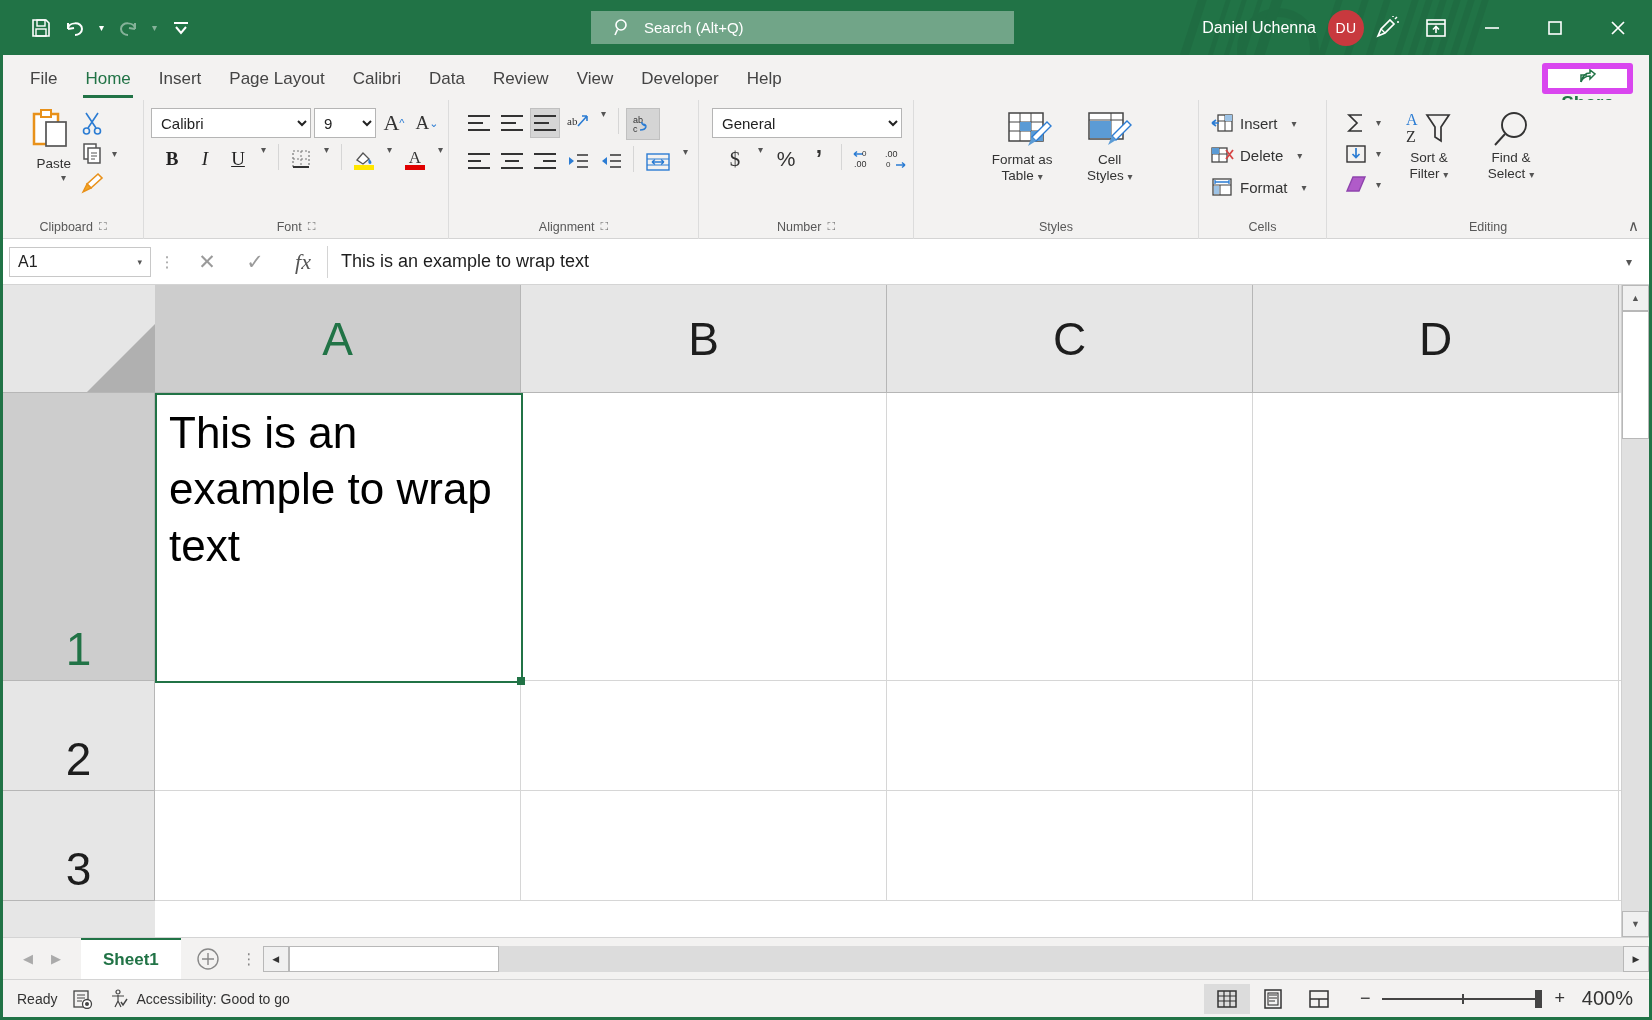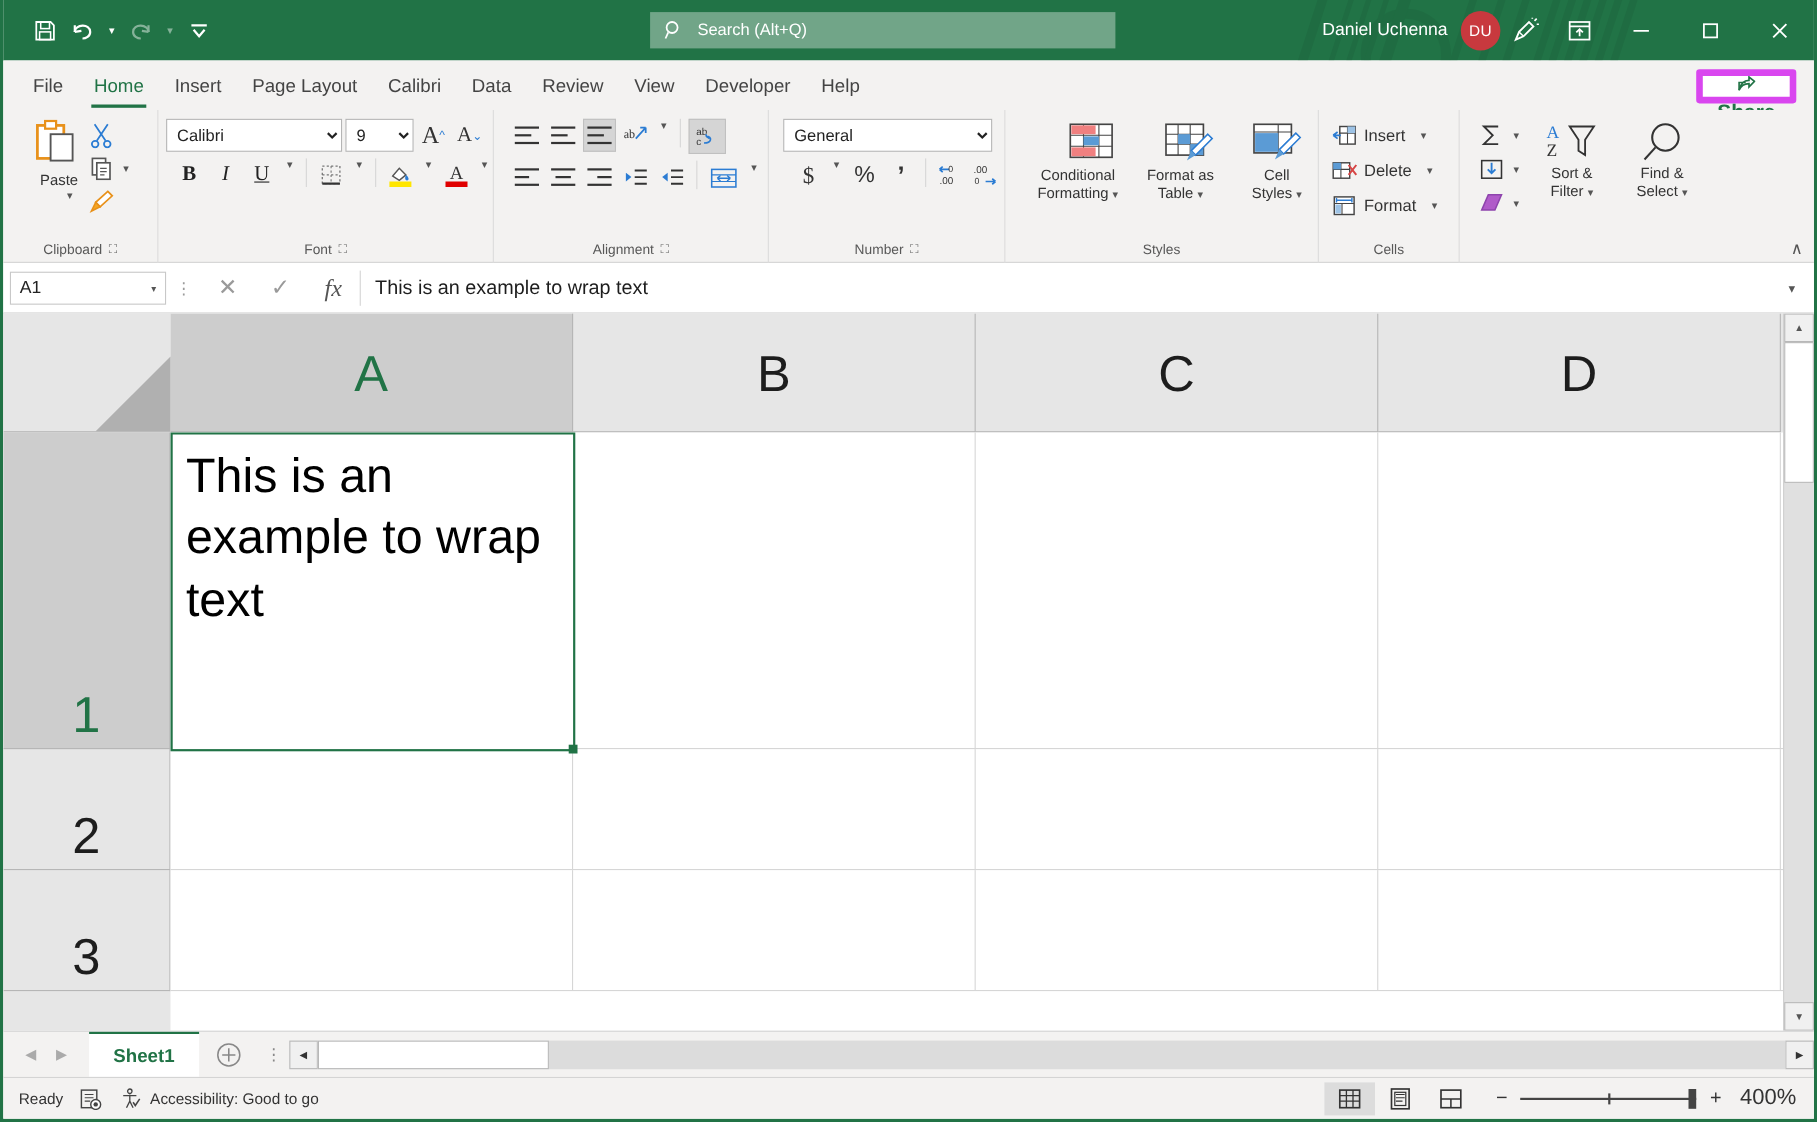--- a/index.html
+++ b/index.html
@@ -25,21 +25,21 @@
   .qat { display: flex; align-items: center; gap: 2px; padding-left: 22px; z-index: 2; }
   .qat-btn { width: 32px; height: 34px; display: flex; align-items: center;
              justify-content: center; cursor: default; }
   .qat-caret { width: 17px; height: 34px; display: flex; align-items: center;
                justify-content: center; font-size: 10px; }
   .doctitle { position: absolute; left: 0; right: 0; text-align: center;
               font-size: 17px; letter-spacing: .2px; z-index: 1; }
   .doctitle span { margin: 0 2px; }
   .searchbox { position: absolute; left: 588px; width: 423px; height: 33px;
                background: rgba(255,255,255,.36); display: flex; align-items: center;
-               gap: 12px; padding-left: 12px; z-index: 3; }
+               gap: 12px; padding-left: 22px; z-index: 3; }
   .searchbox .ph { font-size: 15px; color: #ffffff; }
   .tb-right { position: absolute; right: 0; top: 0; height: 55px; display: flex;
               align-items: center; z-index: 3; }
   .username { font-size: 16px; margin-right: 12px; white-space: nowrap; }
   .avatar { width: 36px; height: 36px; border-radius: 50%; background: #c8393e;
             color: #fff; font-size: 14px; display: flex; align-items: center;
             justify-content: center; letter-spacing: .5px; }
   .tb-icon { width: 48px; height: 55px; display: flex; align-items: center;
              justify-content: center; }
   .winbtn { width: 63px; height: 55px; display: flex; align-items: center;
@@ -567,34 +567,20 @@
         </div>
       </div>
       <div class="rg-label">
         <span>Number</span>
         <span class="dlg">⛶</span>
       </div>
     </div>
 
     <div class="rgroup" style="width:285px">
       <div class="rg-body" style="justify-content:center;gap:2px;padding-top:2px">
-        <div class="bigbtn" style="width:100px">
-          <svg width="50" height="40" viewBox="0 0 50 40">
-            <rect x="6" y="3" width="38" height="30" fill="#fff" stroke="#444" stroke-width="1.5"></rect>
-            <path d="M6 13h38M6 23h38M18 3v30M32 3v30" stroke="#444" stroke-width="1"></path>
-            <rect x="7" y="4" width="22" height="8" fill="#f08080"></rect>
-            <rect x="18" y="14" width="14" height="8" fill="#5b9bd5"></rect>
-            <rect x="7" y="24" width="22" height="8" fill="#f08080"></rect>
-          </svg>
-          <span class="lbl">
-            <span>Conditional</span><br>
-            <span>Formatting</span>
-            <span class="caret">▾</span>
-          </span>
-        </div>
         <div class="bigbtn" style="width:85px">
           <svg width="50" height="40" viewBox="0 0 50 40">
             <rect x="6" y="3" width="34" height="28" fill="#fff" stroke="#444" stroke-width="1.5"></rect>
             <path d="M6 12h34M6 21h34M17 3v28M28 3v28" stroke="#444" stroke-width="1"></path>
             <rect x="17" y="12" width="11" height="9" fill="#5b9bd5"></rect>
             <rect x="28" y="21" width="12" height="10" fill="#5b9bd5"></rect>
             <path d="M44 12 L48 16 L33 31 L29 27 Z" fill="#fff" stroke="#2b7cd3" stroke-width="1.4"></path>
             <path d="M29 27 L25 36 L33 31 Z" fill="#5b9bd5"></path>
           </svg>
           <span class="lbl">
@@ -715,20 +701,23 @@
             <circle cx="26" cy="15" r="12" fill="none" stroke="#333" stroke-width="1.9"></circle>
             <path d="M17 24 L7 35" stroke="#333" stroke-width="1.9" fill="none"></path>
           </svg>
           <span class="lbl">
             <span>Find &amp;</span><br>
             <span>Select</span>
             <span class="caret">▾</span>
           </span>
         </div>
       </div>
+      <div class="rg-label">
+        <span>Editing</span>
+      </div>
       <span class="collapse">∧</span>
     </div>
   </div>
 
   <div class="fbar">
     <div class="namebox">
       <span>A1</span>
       <span class="cr">▾</span>
     </div>
     <div class="fdots">⋮</div>

